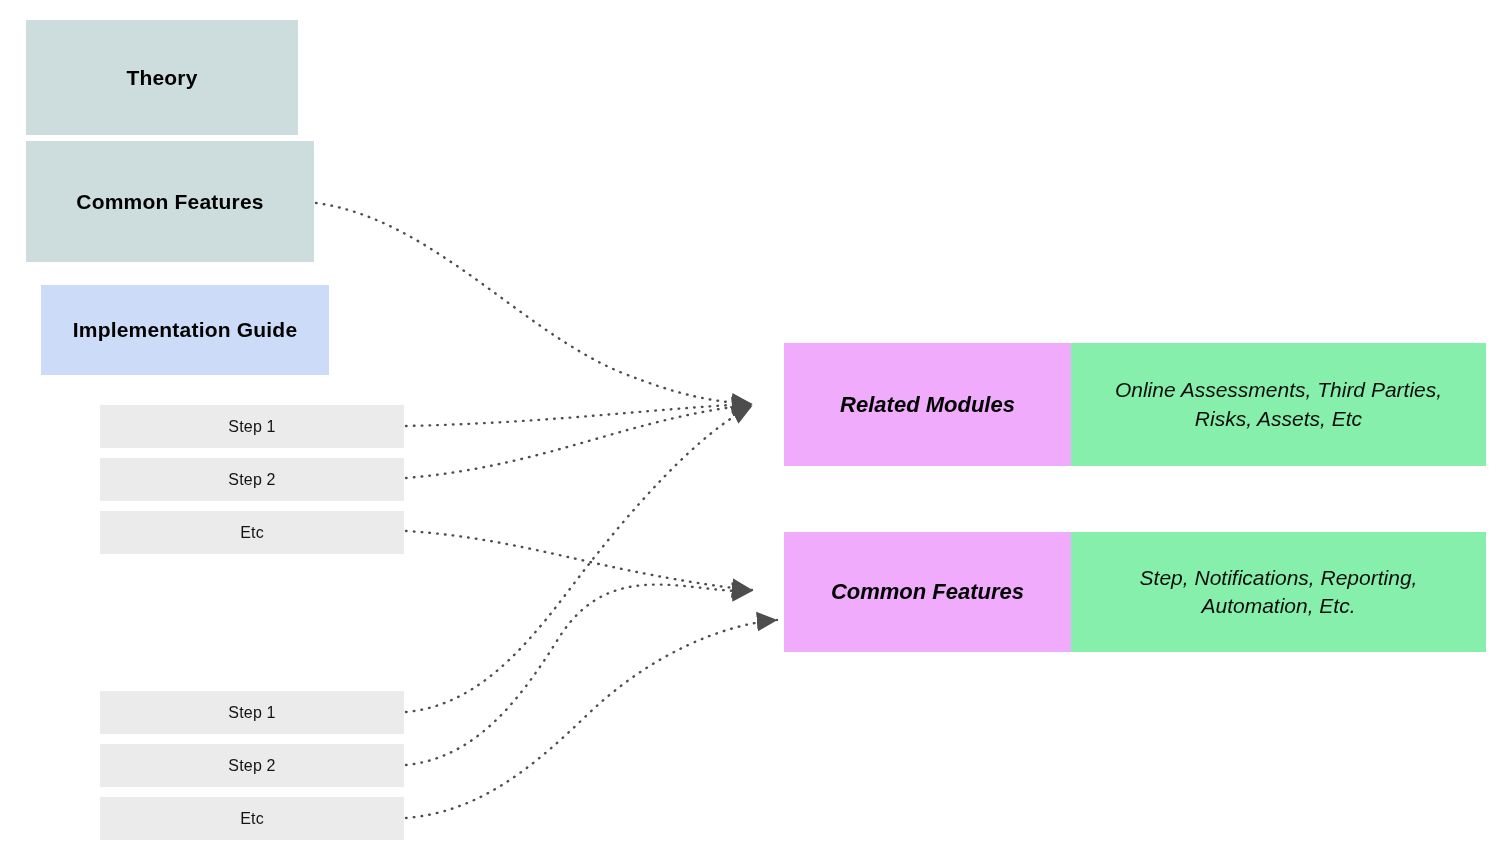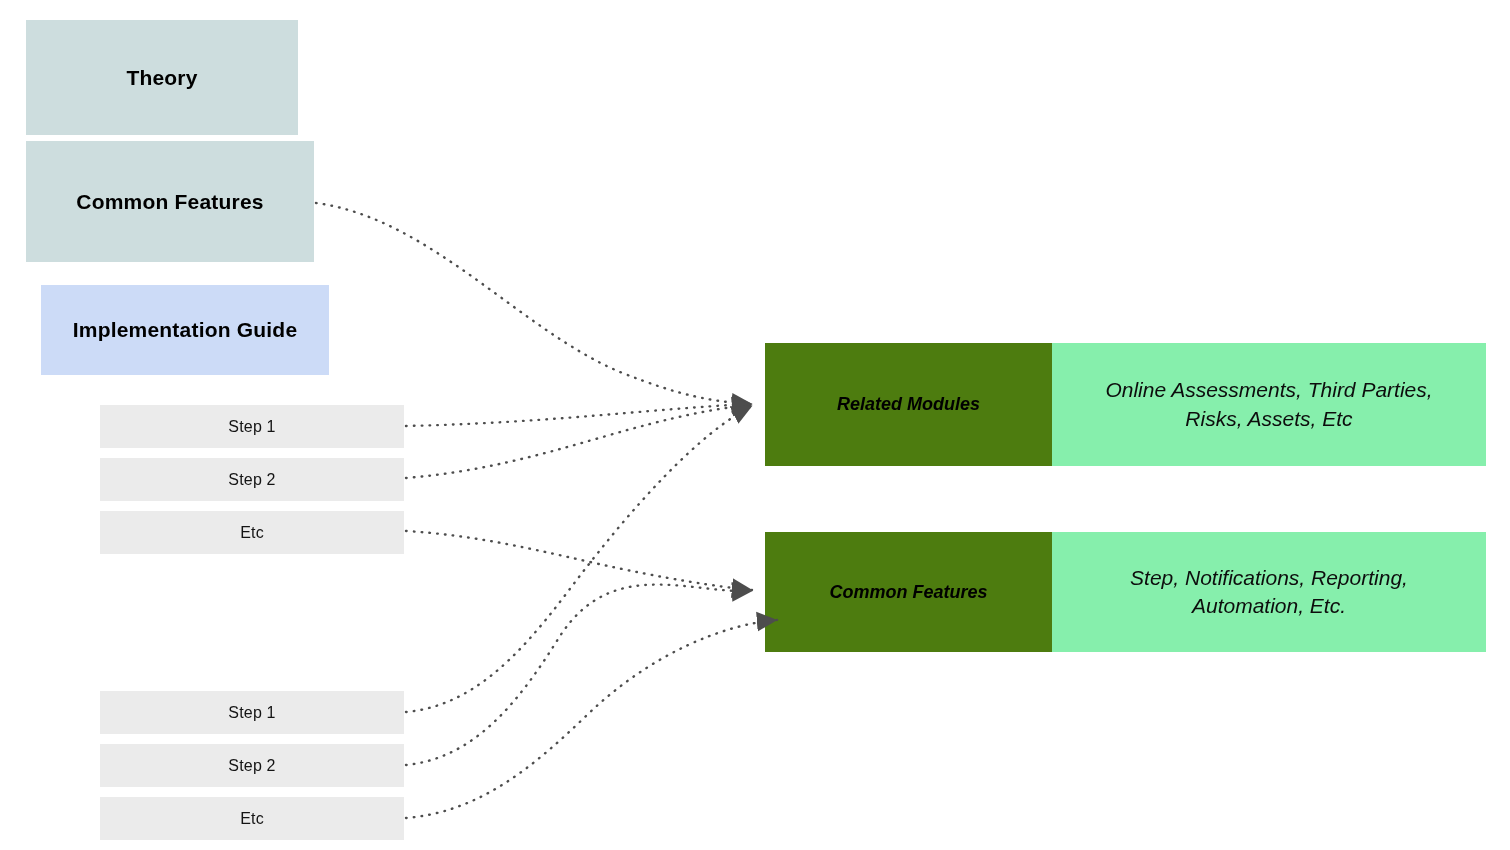--- a/index.html
+++ b/index.html
@@ -77,31 +77,32 @@
   .right-row {
     position: absolute;
     left: 765px;
     width: 721px;
     display: flex;
     z-index: 2;
   }
   .right-label {
     width: 287px;
     flex: 0 0 287px;
-    background: #4d7c0f;
+    background: #f0abfc;
     display: flex;
     align-items: center;
     justify-content: center;
     font-style: italic;
     font-weight: bold;
-    font-size: 18px;
+    font-size: 22px;
     color: #000000;
     text-align: center;
     box-sizing: border-box;
     padding: 4px 8px;
+    margin-left: 19px;
   }
   .right-desc {
     flex: 1 1 auto;
     background: #86efac;
     display: flex;
     align-items: center;
     justify-content: center;
     font-style: italic;
     font-size: 21px;
     line-height: 1.35;

